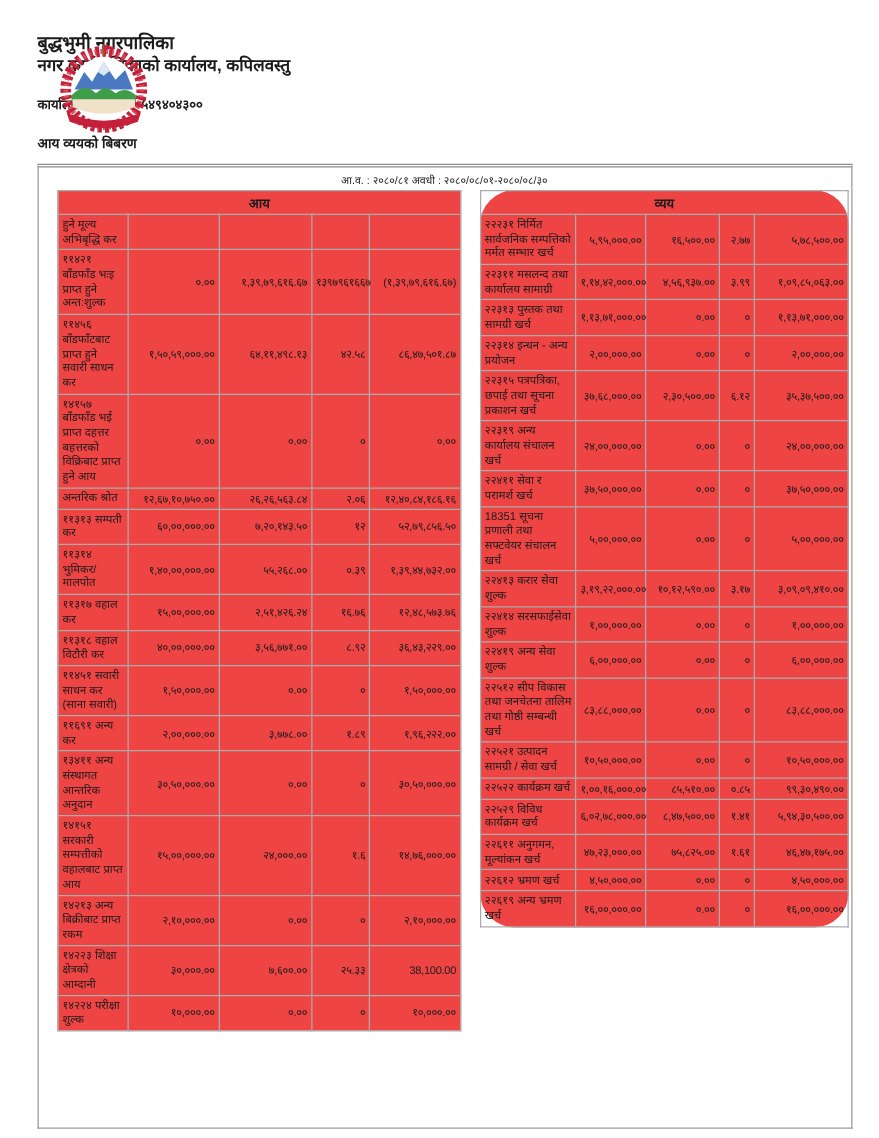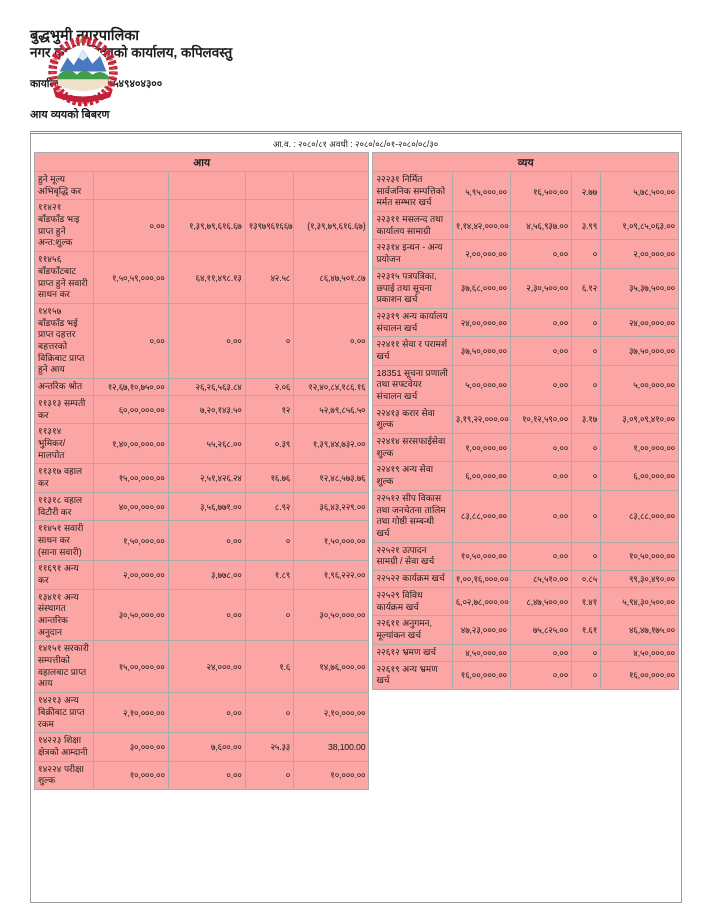--- a/index.html
+++ b/index.html
@@ -13,23 +13,23 @@
   .logo{position:absolute;left:14px;top:2px;width:78px;height:84px;}
   .org{font-size:14.5px;font-weight:bold;line-height:1.25;}
   .office{font-size:13.5px;font-weight:bold;line-height:1.3;}
   .code{font-size:10.5px;font-weight:bold;margin-top:14px;}
   .rpt{font-size:11px;font-weight:bold;margin-top:16px;}
   
   .outer{margin-top:9px;border:1px solid #9a9a9a;border-top:3px double #8a8a8a;background:#fff;}
   .period{font-size:8.5px;padding:4px 5px 2px 4px;color:#222;text-align:center;}
   .cols{display:flex;gap:3px;align-items:flex-start;padding:1px 2px 12px 3px;min-height:738px;}
   
-  table{border-collapse:collapse;table-layout:fixed;background:#fca5a5;}
+  table{border-collapse:collapse;table-layout:fixed;background:#ef4444;margin-left:12px;}
   #income-table{width:338px;}
-  #expense-table{width:309px;}
+  #expense-table{width:309px;border-radius:28px;}
   th,td{border:1px solid #ababab;}
   th.section{font-weight:bold;font-size:10.5px;padding:2px 2px;text-align:center;}
   td.lbl{font-size:9px;line-height:1.3;padding:2px 3px;vertical-align:middle;word-break:break-word;}
   td.num{font-size:8.8px;text-align:right;padding:2px 3px;vertical-align:middle;white-space:nowrap;letter-spacing:-0.2px;}
 </style>
 </head>
 <body>
 
 <div class="page">
 
@@ -210,20 +210,27 @@
               <td class="num">५,७८,५००.००</td>
             </tr>
             <tr>
               <td class="lbl">२२३११ मसलन्द तथा कार्यालय सामाग्री</td>
               <td class="num">१,१४,४२,०००.००</td>
               <td class="num">४,५६,९३७.००</td>
               <td class="num">३.९९</td>
               <td class="num">१,०९,८५,०६३.००</td>
             </tr>
             <tr>
+              <td class="lbl">२२३१३ पुस्तक तथा सामग्री खर्च</td>
+              <td class="num">१,१३,७१,०००.००</td>
+              <td class="num">०.००</td>
+              <td class="num">०</td>
+              <td class="num">१,१३,७१,०००.००</td>
+            </tr>
+            <tr>
               <td class="lbl">२२३१४ इन्धन - अन्य प्रयोजन</td>
               <td class="num">२,००,०००.००</td>
               <td class="num">०.००</td>
               <td class="num">०</td>
               <td class="num">२,००,०००.००</td>
             </tr>
             <tr>
               <td class="lbl">२२३१५ पत्रपत्रिका, छपाई तथा सूचना प्रकाशन खर्च</td>
               <td class="num">३७,६८,०००.००</td>
               <td class="num">२,३०,५००.००</td>

